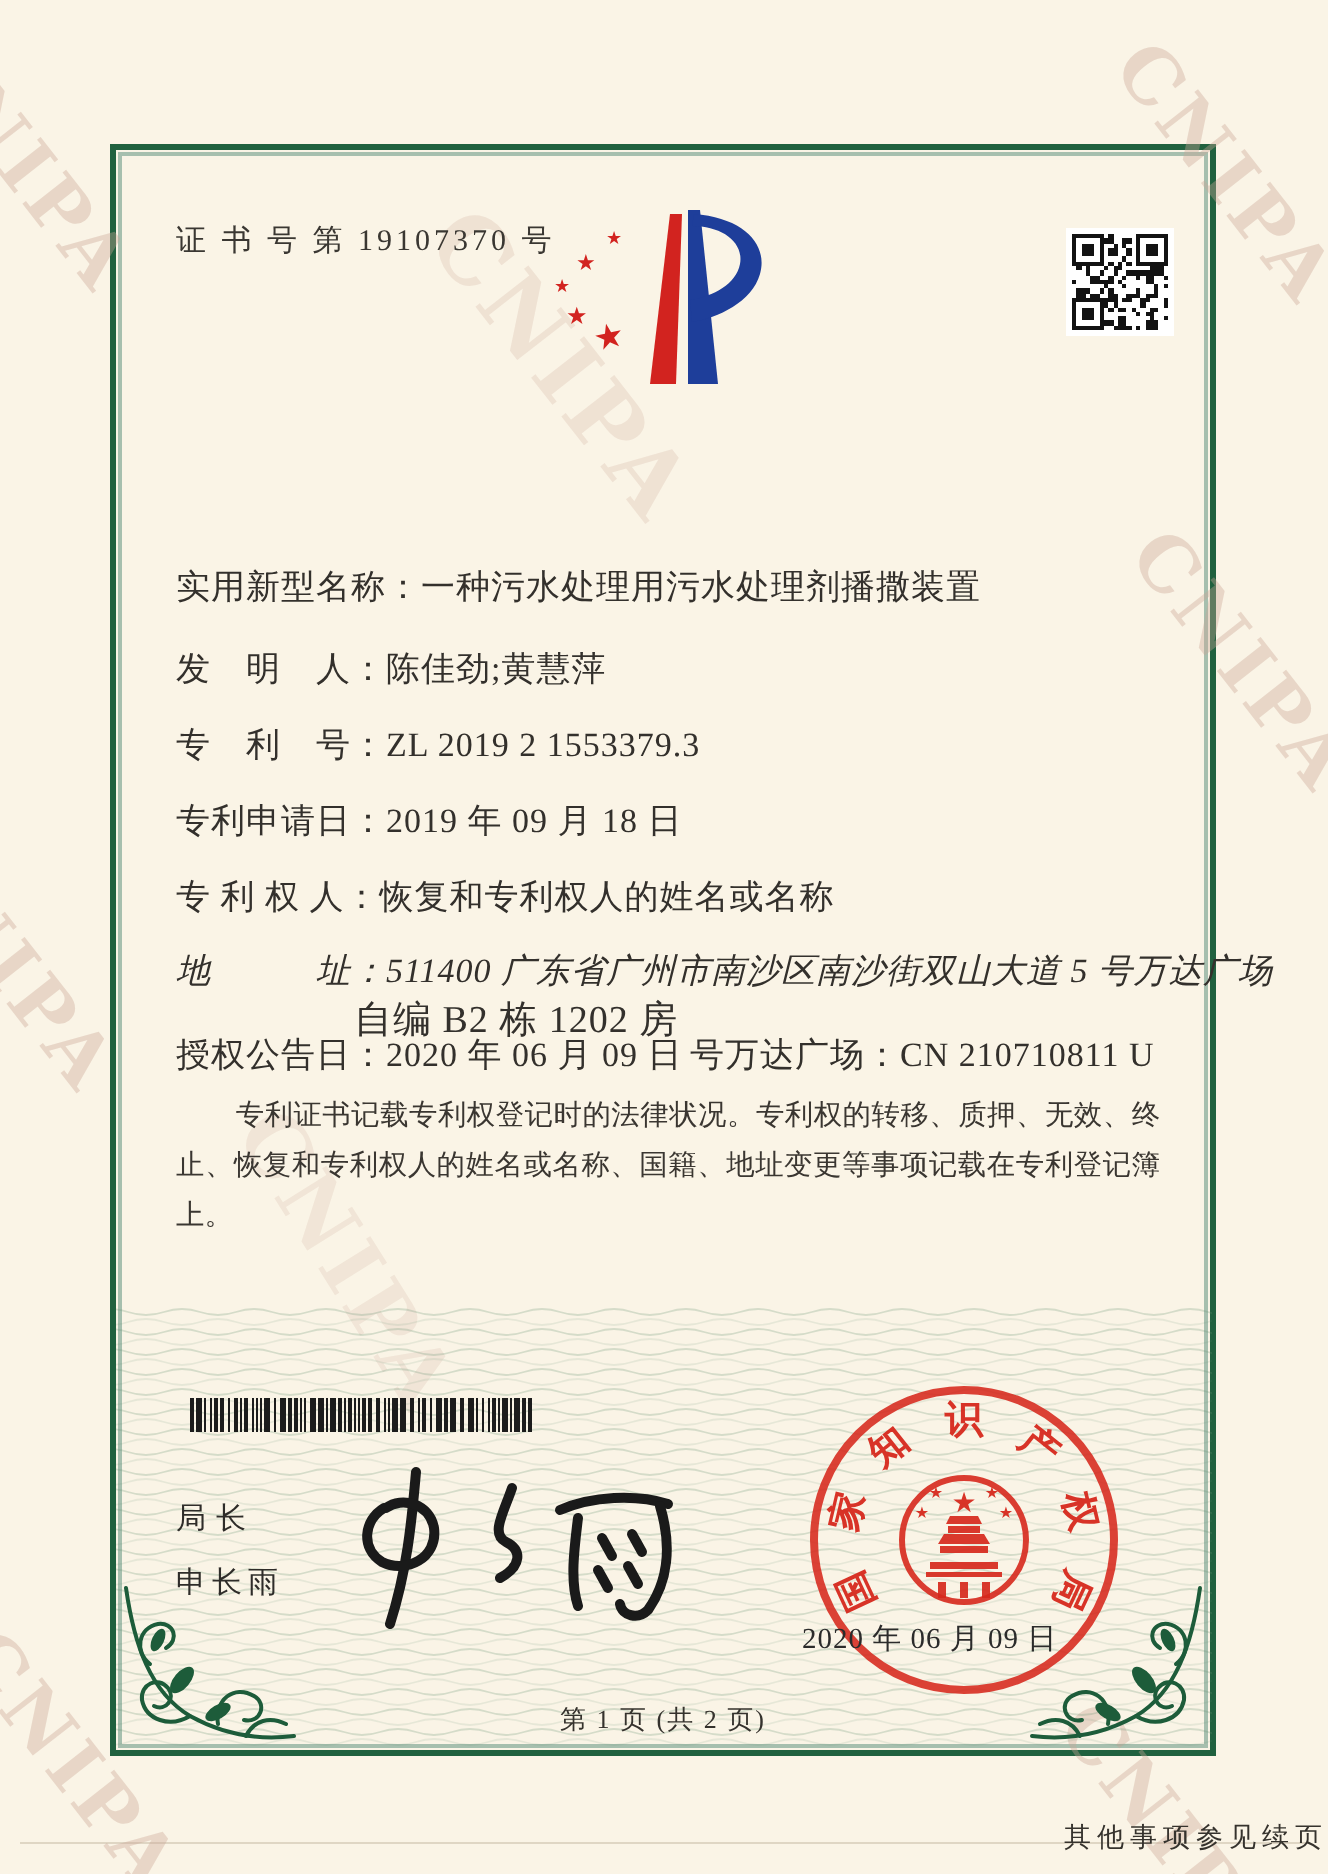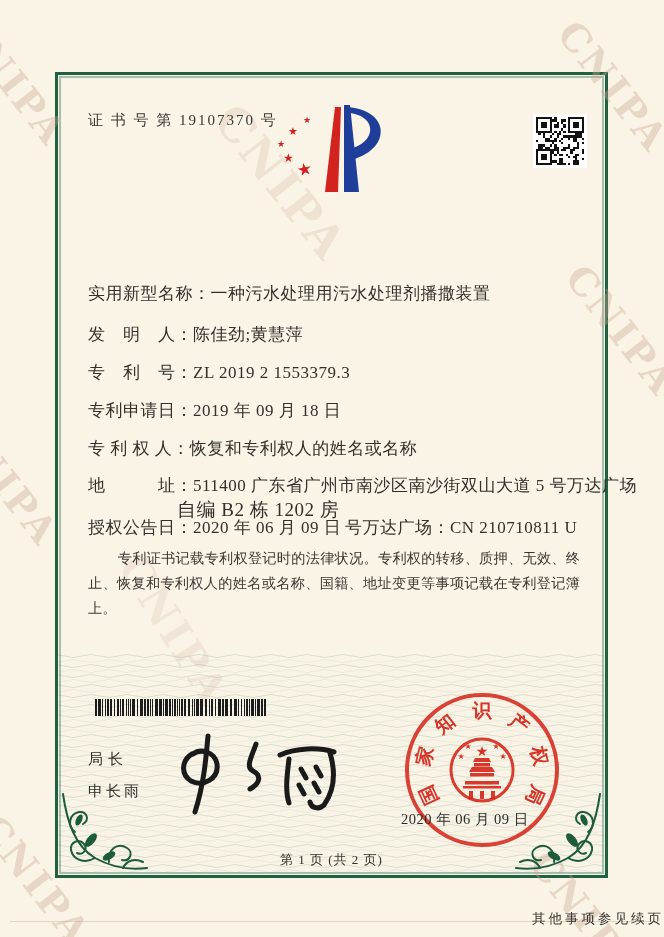--- a/index.html
+++ b/index.html
@@ -601,21 +601,21 @@
   </div>
   <div class="frow" style="top:361px;">
     <span class="lbl">专　利　号：</span><span>ZL 2019 2 1553379.3</span>
   </div>
   <div class="frow" style="top:399px;">
     <span class="lbl">专利申请日：</span><span>2019 年 09 月 18 日</span>
   </div>
   <div class="frow" style="top:437px;">
     <span class="lbl">专 利 权 人：</span><span>恢复和专利权人的姓名或名称</span>
   </div>
-  <div class="frow" style="top:474px;">
+  <div class="frow" style="top:474px;font-style:italic;">
     <span class="lbl">地　　　址：</span><span>511400 广东省广州市南沙区南沙街双山大道 5 号万达广场</span>
   </div>
   <div class="addr2" style="top:497px;">自编 B2 栋 1202 房</div>
   <div class="frow" style="top:516px;">
     <span class="lbl">授权公告日：</span><span>2020 年 06 月 09 日</span>
     <span class="grant2">
       <span class="lbl">号万达广场：</span><span>CN 210710811 U</span>
     </span>
   </div>
 

